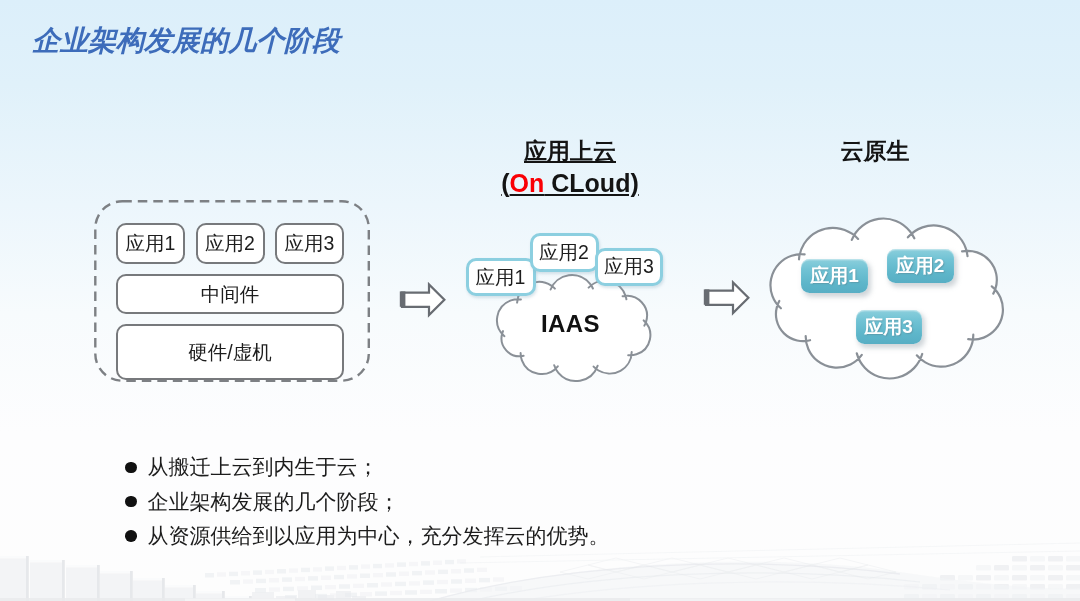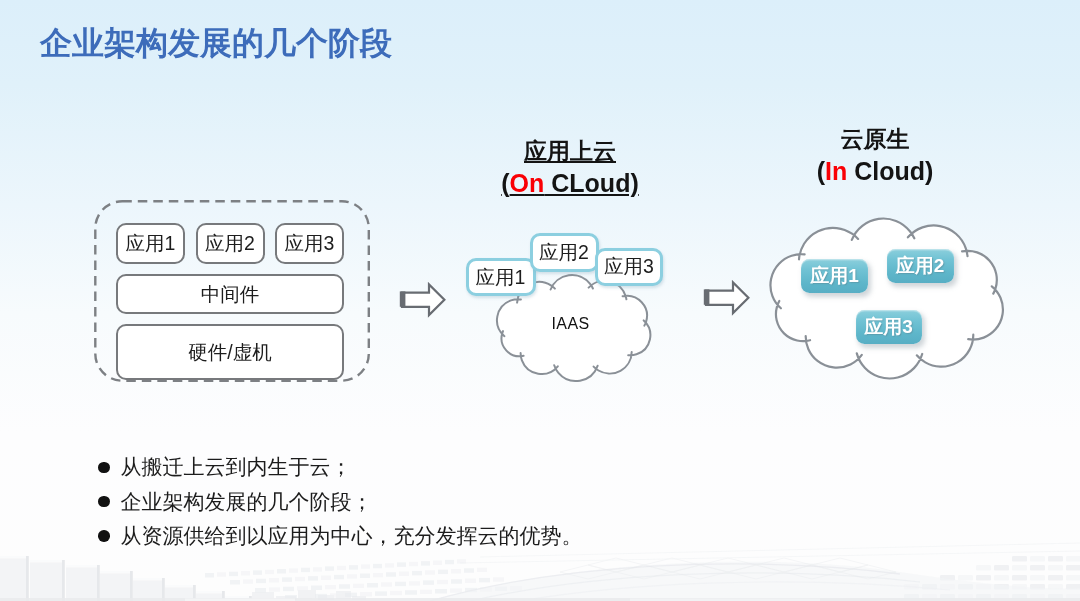--- a/index.html
+++ b/index.html
@@ -4,33 +4,33 @@
 <style>
   * { margin: 0; padding: 0; box-sizing: border-box; }
   html, body { width: 1080px; height: 601px; overflow: hidden; }
   body { font-family: "Liberation Sans", sans-serif; }
   .slide {
     position: relative; width: 1080px; height: 601px; overflow: hidden;
     background: linear-gradient(180deg, #dceffa 0%, #e0f1fa 14%, #ecf6fc 34%, #f7fbfd 52%, #fdfdfe 72%, #fdfdfd 100%);
   }
   .vec { position: absolute; left: 0; top: 0; width: 1080px; height: 601px; }
   .slide-title {
-    position: absolute; left: 40px; top: 23px;
-    font-size: 32px; font-weight: bold; letter-spacing: 0px;
-    color: #3d6cba; white-space: nowrap; line-height: 1.25;
+    position: absolute; left: 32px; top: 23px;
+    font-size: 28px; font-weight: bold; letter-spacing: 0px;
+    color: #3d6cba; white-space: nowrap; line-height: 1.25; font-style: italic;
   }
   .stage-heading {
     position: absolute; text-align: center; color: #141414;
     font-weight: bold; font-size: 23px; line-height: 31.5px; white-space: nowrap;
   }
   .stage-heading .sub { font-size: 25px; }
   .stage-heading .hl { color: #fa0005; margin-top: 48px; }
   .h-trad { left: 126px; top: 155px; width: 200px; font-size: 23.5px; }
   .h-on   { left: 470px; top: 136px; width: 200px; text-decoration: underline; }
-  .h-in   { left: 775px; top: 124px; width: 200px; }
+  .h-in   { left: 775px; top: 136px; width: 200px; }
   .gbox {
     position: absolute; background: #ffffff; border: 2.4px solid #77797c;
     border-radius: 10px; color: #1d1d1d; font-size: 19.5px;
     display: flex; align-items: center; justify-content: center; white-space: nowrap;
   }
   .bbox {
     position: absolute; background: #ffffff; border: 3px solid #8ccfe0;
     border-radius: 10px; color: #1d1d1d; font-size: 19.5px;
     display: flex; align-items: center; justify-content: center; white-space: nowrap;
     box-shadow: 1px 2px 3px rgba(130,165,185,0.3);
@@ -38,24 +38,24 @@
   .tbox {
     position: absolute;
     background: linear-gradient(180deg, #8bcfdc 0%, #70c2d4 32%, #5eb6ca 70%, #57aec4 100%);
     border-radius: 8.5px; color: #ffffff; font-size: 19px; font-weight: bold;
     display: flex; align-items: center; justify-content: center; white-space: nowrap;
     box-shadow: 2.5px 3.5px 5px rgba(130,145,155,0.38), inset 0 1.2px 1px rgba(255,255,255,0.45);
     text-shadow: 1px 1.2px 1.2px rgba(90,145,160,0.65);
   }
   .iaas {
     position: absolute; left: 510.5px; top: 312.5px; width: 120px; text-align: center;
-    font-size: 16px; color: #111111; letter-spacing: 0.4px; line-height: 22px;
+    font-size: 24px; color: #111111; letter-spacing: 0.4px; line-height: 22px; font-weight: bold;
   }
   .bullets {
-    position: absolute; left: 98px; top: 450.3px; list-style: none;
+    position: absolute; left: 125px; top: 450.3px; list-style: none;
   }
   .bullets li {
     position: relative; padding-left: 22.5px; height: 34.3px;
     font-size: 21px; color: #1c1c1c; display: flex; align-items: center;
     white-space: nowrap;
   }
   .bullets li .dot {
     position: absolute; left: 0; top: 50%; margin-top: -5.75px;
     width: 11.5px; height: 11.5px; border-radius: 50%; background: #111111;
   }
@@ -237,21 +237,20 @@
   <h1 class="slide-title">企业架构发展的几个阶段</h1>
 
 
   <div class="stage-heading h-on">
     <div>应用上云</div>
     <div class="sub"><span>(</span><span class="hl">On</span><span> CLoud)</span></div>
   </div>
 
   <div class="stage-heading h-in">
     <div>云原生</div>
-    <div class="sub"><span>(</span><span class="hl">In</span><span> Cloud)</span></div>
   </div>
 
   <svg class="vec" viewBox="0 0 1080 601" aria-hidden="true">
 
 <rect x="95.3" y="201.2" width="273.5" height="179.5" rx="27" ry="27" fill="none" stroke="#7d8084" stroke-width="2.4" stroke-dasharray="9.5 6"></rect>
     <g>
         <path d="M497.0 320.2a21.0 21.0 0 1 0 42.0 0a21.0 21.0 0 1 0 -42.0 0ZM517.1 304.0a22.0 22.0 0 1 0 44.0 0a22.0 22.0 0 1 0 -44.0 0ZM549.0 298.0a23.0 23.0 0 1 0 46.0 0a23.0 23.0 0 1 0 -46.0 0ZM582.7 302.6a22.0 22.0 0 1 0 44.0 0a22.0 22.0 0 1 0 -44.0 0ZM607.0 315.8a20.0 20.0 0 1 0 40.0 0a20.0 20.0 0 1 0 -40.0 0ZM610.3 335.3a20.0 20.0 0 1 0 40.0 0a20.0 20.0 0 1 0 -40.0 0ZM587.7 351.6a22.0 22.0 0 1 0 44.0 0a22.0 22.0 0 1 0 -44.0 0ZM553.0 358.0a23.0 23.0 0 1 0 46.0 0a23.0 23.0 0 1 0 -46.0 0ZM520.6 352.9a21.0 21.0 0 1 0 42.0 0a21.0 21.0 0 1 0 -42.0 0ZM501.5 338.3a18.0 18.0 0 1 0 36.0 0a18.0 18.0 0 1 0 -36.0 0ZM522.0 328.0a52.0 26.0 0 1 0 104.0 0a52.0 26.0 0 1 0 -104.0 0Z" fill="#ffffff" stroke="none"></path>
         <path d="M504.4 336.2A21.0 21.0 0 0 1 511.0 300.4A21.0 21.0 0 0 1 520.9 299.4M517.1 302.6A22.0 22.0 0 0 1 551.3 285.7A22.0 22.0 0 0 1 554.9 288.6M550.6 289.5A23.0 23.0 0 0 1 590.1 283.8A23.0 23.0 0 0 1 592.9 288.5M588.6 287.6A22.0 22.0 0 0 1 625.7 296.2A22.0 22.0 0 0 1 626.4 299.3M622.6 296.3A20.0 20.0 0 0 1 646.1 321.7A20.0 20.0 0 0 1 644.4 325.6M643.7 320.4A20.0 20.0 0 0 1 636.5 354.3A20.0 20.0 0 0 1 628.2 355.2M631.7 351.9A22.0 22.0 0 0 1 598.5 370.5A22.0 22.0 0 0 1 593.6 366.6M597.6 365.8A23.0 23.0 0 0 1 558.4 372.9A23.0 23.0 0 0 1 554.2 365.2M557.8 366.3A21.0 21.0 0 0 1 521.9 360.3A21.0 21.0 0 0 1 520.6 352.9M523.6 355.8A18.0 18.0 0 0 1 502.3 333.1A18.0 18.0 0 0 1 503.0 331.1" fill="none" stroke="#8a9097" stroke-width="2.0" stroke-linecap="round"></path>
       </g>
     <g>

